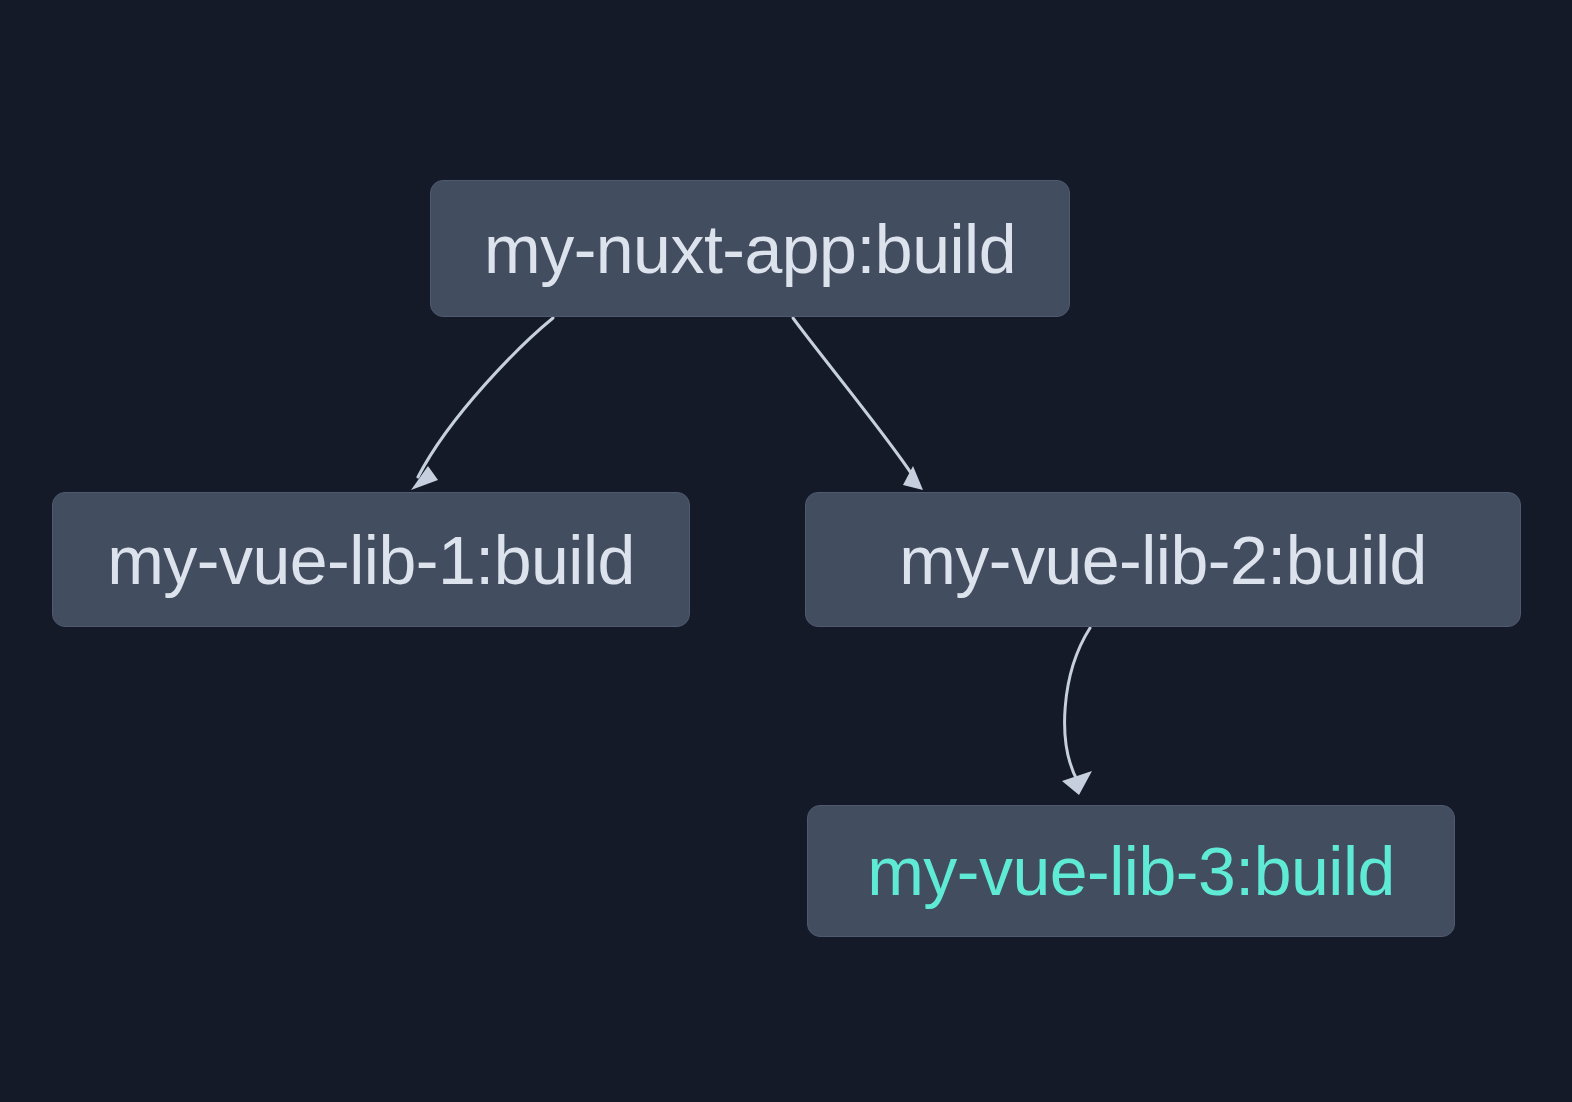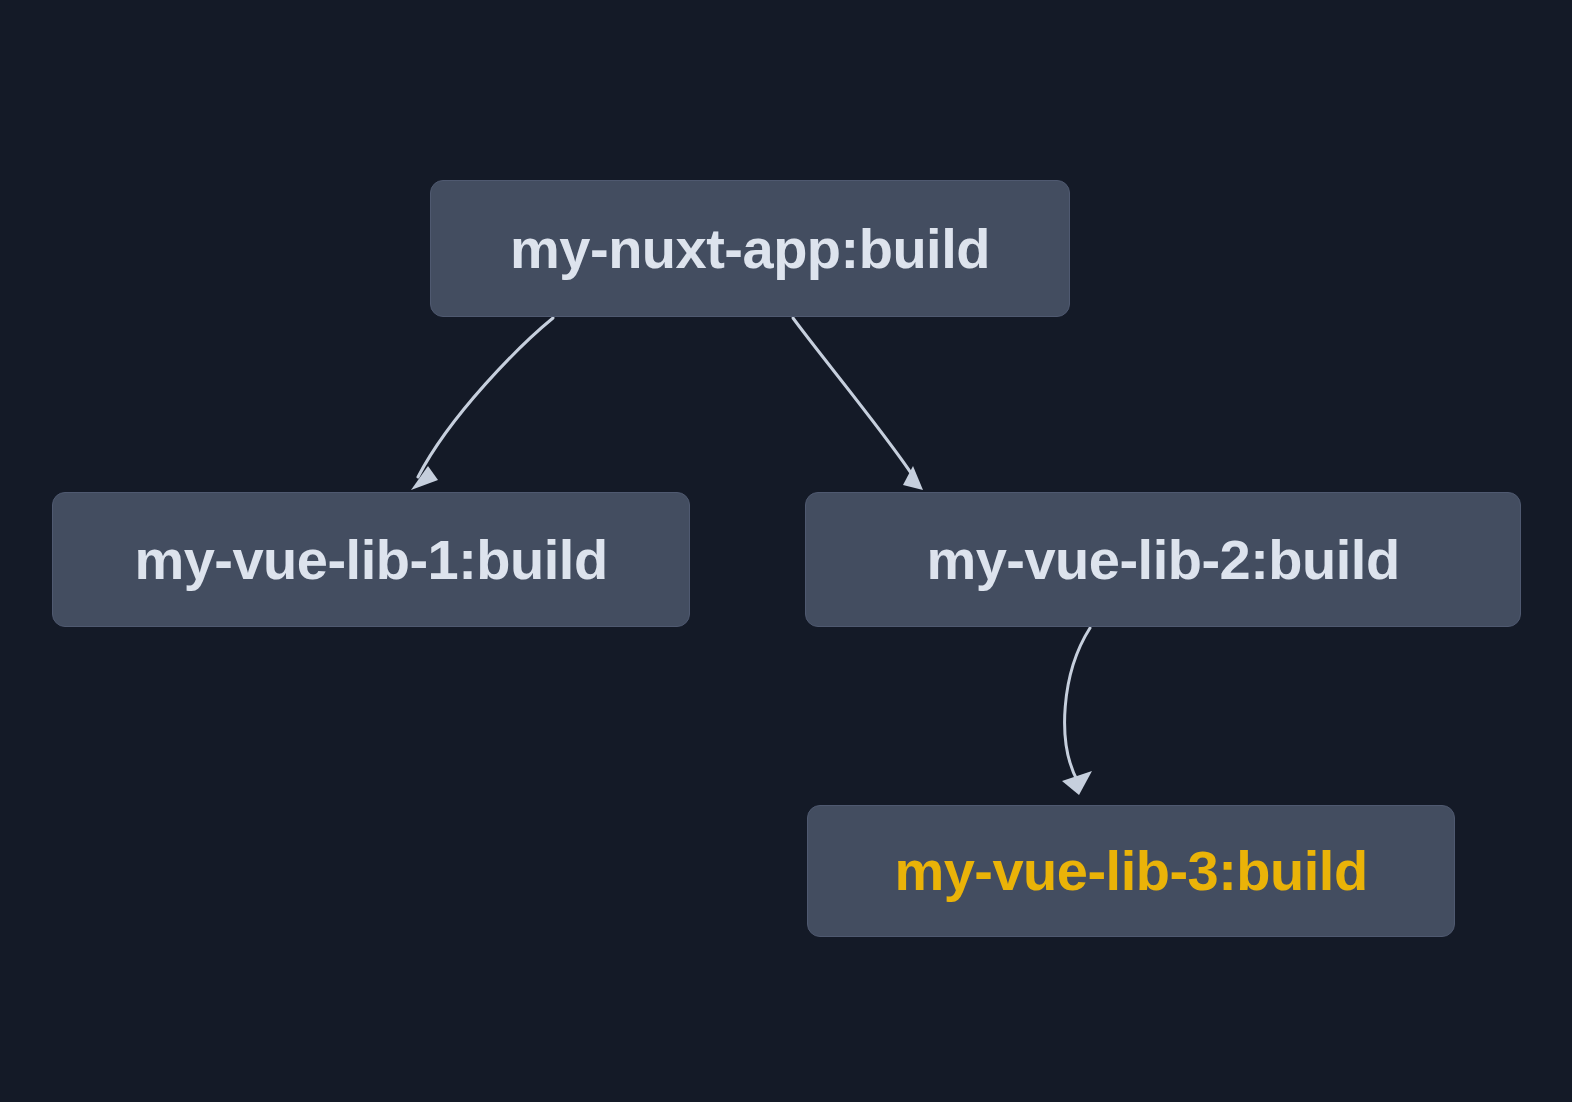--- a/index.html
+++ b/index.html
@@ -31,22 +31,22 @@
     align-items: center;
     justify-content: center;
     background: #434d60;
     border: 1px solid #4f5970;
     border-radius: 13px;
     cursor: pointer;
   }
   .node-label {
     color: #dde3ed;
     font-family: "Liberation Sans", sans-serif;
-    font-size: 56px;
-    font-weight: 700;
+    font-size: 68px;
+    font-weight: 400;
     line-height: 1;
     letter-spacing: -0.5px;
     white-space: nowrap;
     user-select: none;
   }
   .edge-path {
     fill: none;
     stroke: #c6cfdd;
     stroke-width: 3;
     stroke-linecap: round;
@@ -76,17 +76,17 @@
       <div class="graph-node" style="left: 430px; top: 180px; width: 640px; height: 137px; background: rgb(67, 77, 96); border-color: rgb(79, 89, 112);">
         <span class="node-label" style="color: rgb(221, 227, 237);">my-nuxt-app:build</span>
       </div>
       <div class="graph-node" style="left: 52px; top: 492px; width: 638px; height: 135px; background: rgb(67, 77, 96); border-color: rgb(79, 89, 112); align-items: center;">
         <span class="node-label" style="color: rgb(221, 227, 237);">my-vue-lib-1:build</span>
       </div>
       <div class="graph-node" style="left: 805px; top: 492px; width: 716px; height: 135px; background: rgb(67, 77, 96); border-color: rgb(79, 89, 112);">
         <span class="node-label" style="color: rgb(221, 227, 237);">my-vue-lib-2:build</span>
       </div>
       <div class="graph-node" style="left: 807px; top: 805px; width: 648px; height: 132px; background: rgb(67, 77, 96); border-color: rgb(79, 89, 112);">
-        <span class="node-label" style="color: #eab308;">my-vue-lib-3:build</span>
+        <span class="node-label" style="color: #5eead4;">my-vue-lib-3:build</span>
       </div>
     </div>
 
 </div>
 
 </body></html>

